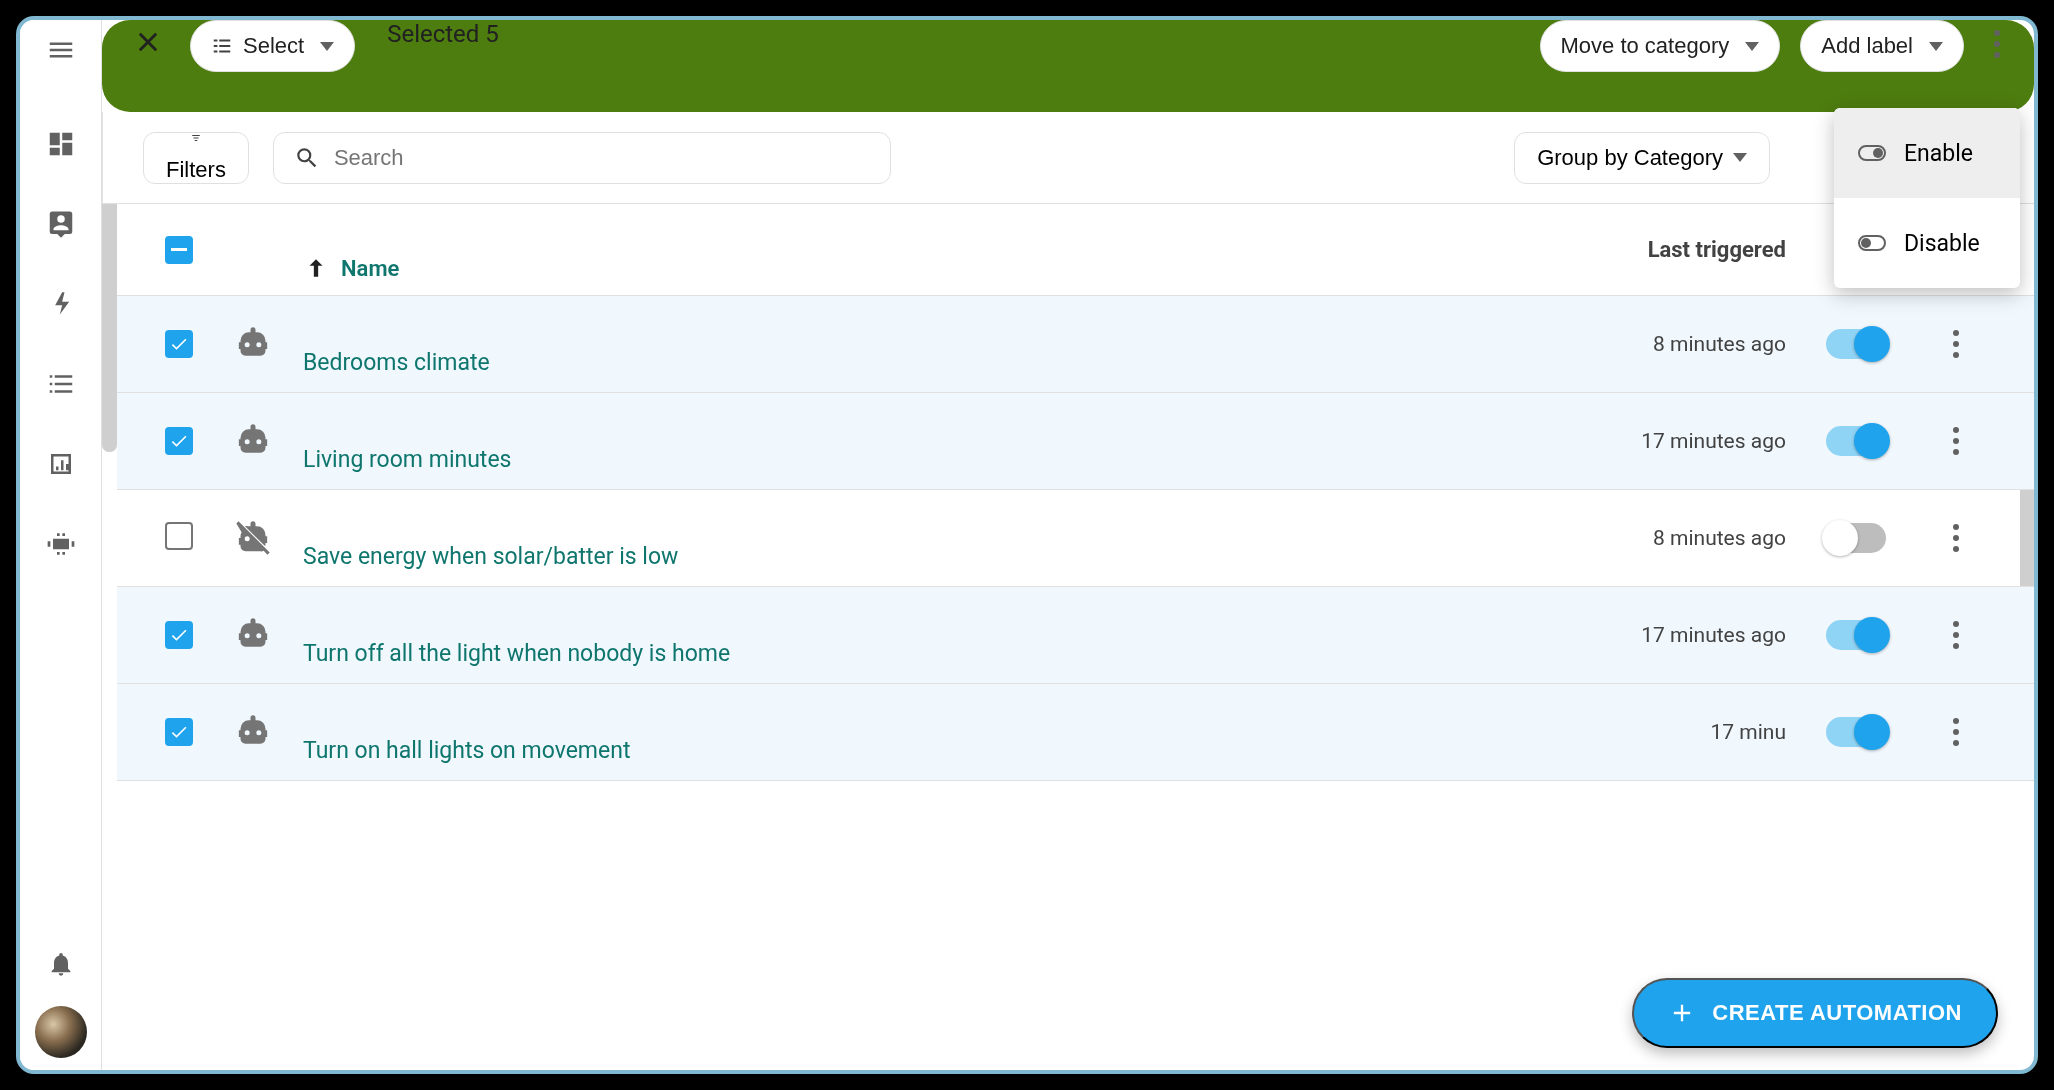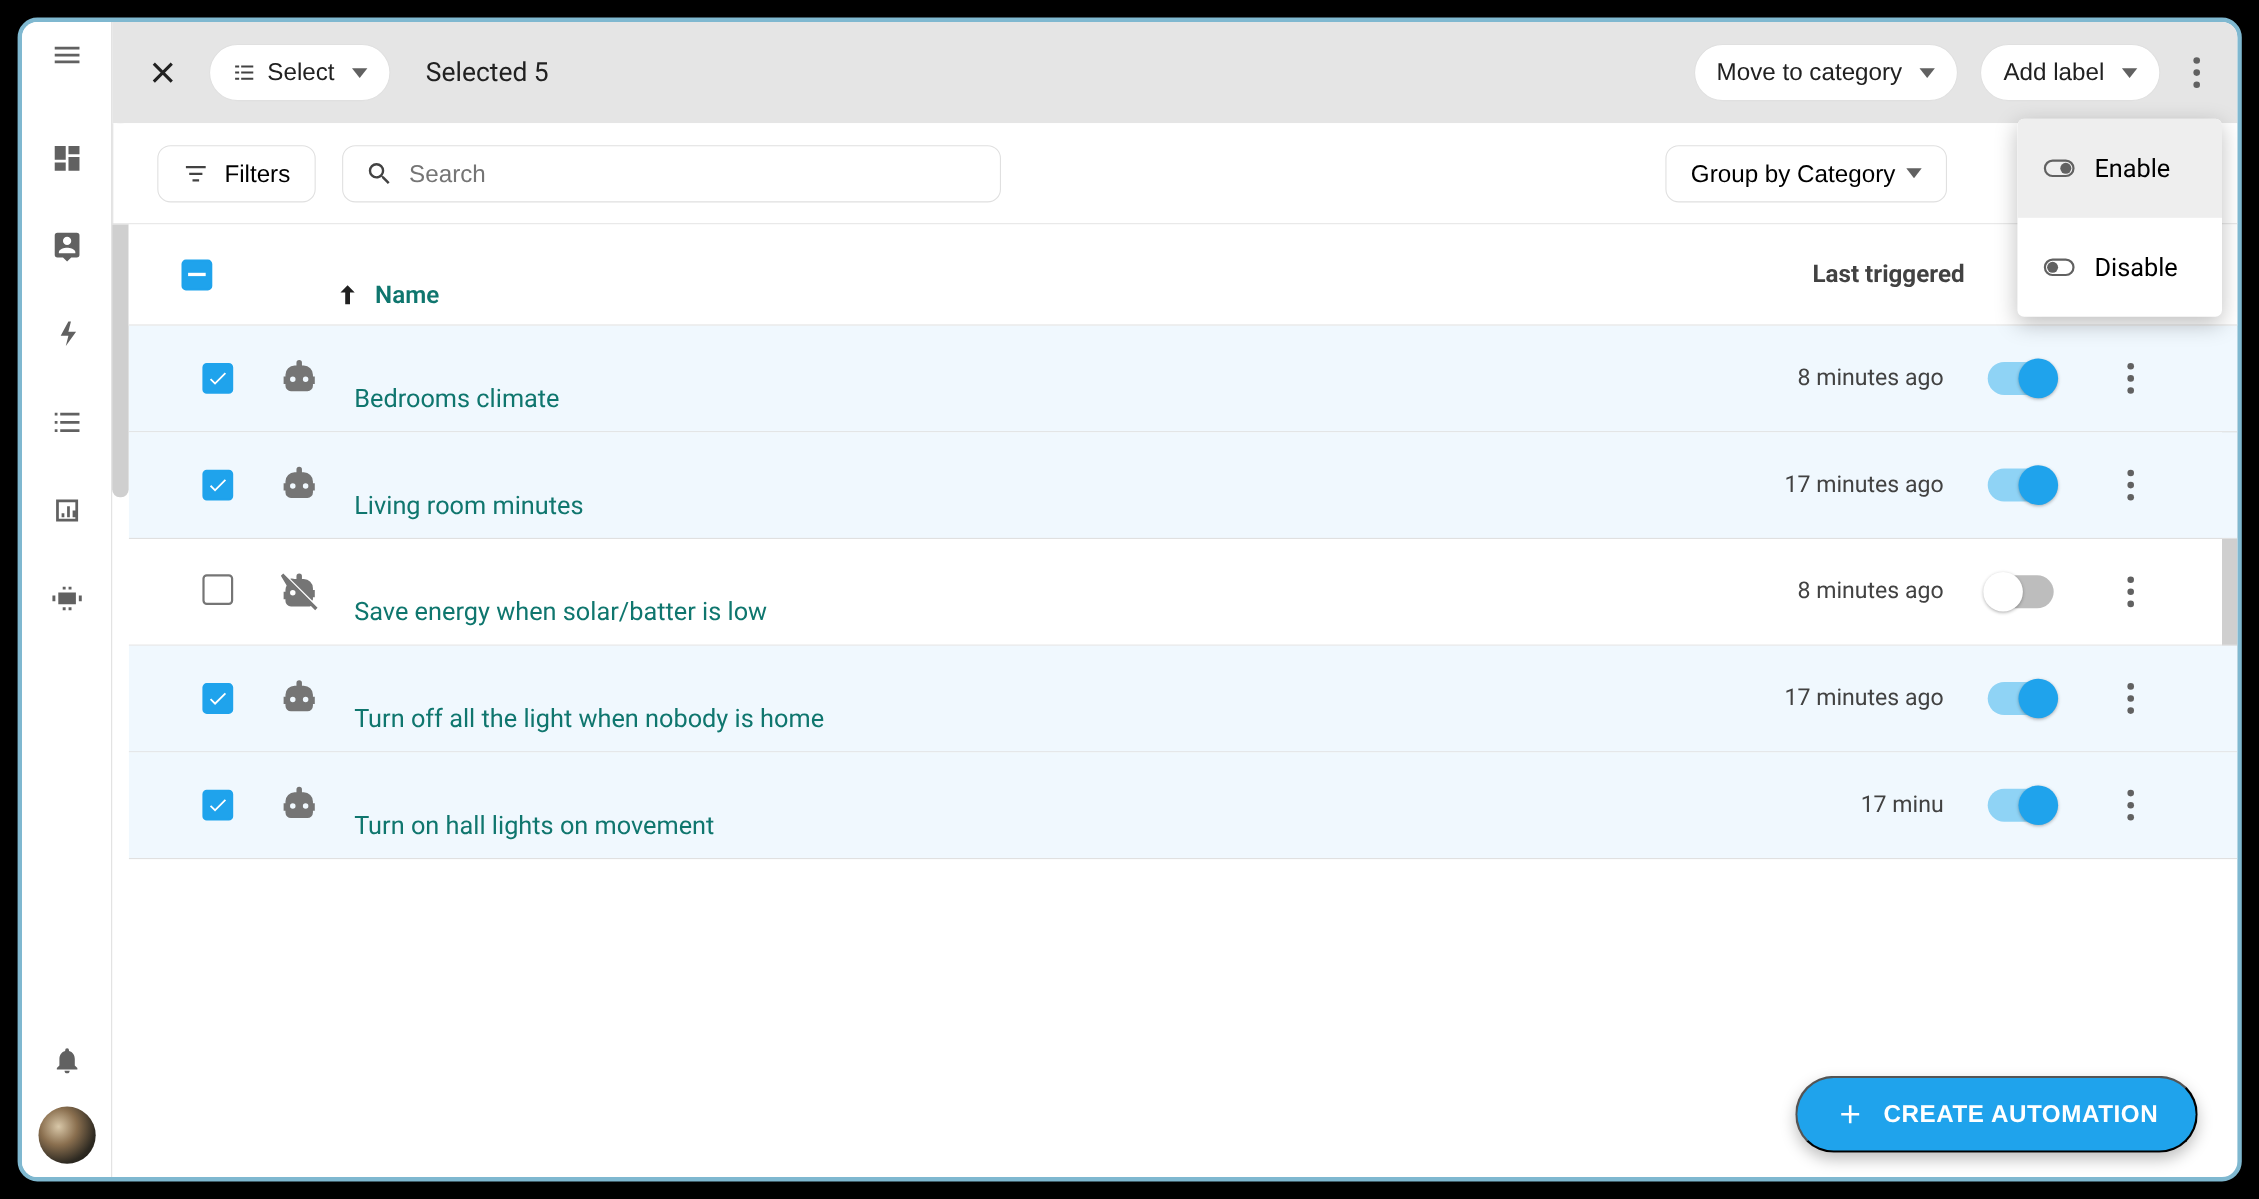--- a/index.html
+++ b/index.html
@@ -20,42 +20,42 @@
     padding-top: 12px;
   }
   .sidebar-left .hamburger { width: 36px; height: 36px; margin-bottom: 0; display:flex;align-items:center;justify-content:center; cursor:pointer; color:#616161;}
   .sidebar-icons { display:flex; flex-direction:column; gap:48px; margin-top:60px; align-items:center; }
   .sidebar-icon { width:32px; height:32px; display:flex; align-items:center; justify-content:center; color:#616161; cursor:pointer; }
   .sidebar-bottom { position:absolute; bottom:12px; left:0; right:0; display:flex; flex-direction:column; align-items:center; gap:26px; }
   .avatar { width:52px; height:52px; border-radius:50%; background: radial-gradient(circle at 35% 35%, #d8c7a8 0%, #8a6f4f 35%, #2e2a22 70%, #120f0c 100%); }
   
   .topbar {
     position:absolute; left:82px; right:0; top:0; height:92px;
-    background:#e5e5e5; display:flex; align-items:center; padding:0 24px; gap:20px;
+    background:#4d7c0f; display:flex; align-items:flex-start; padding:0 24px; gap:20px;border-radius:28px;
   }
   .icon-btn { width:44px; height:44px; border:none; background:transparent; display:flex; align-items:center; justify-content:center; cursor:pointer; color:#212121; border-radius:50%; }
   .chip-btn {
     height:52px; background:#fff; border:1px solid #e0e0e0; border-radius:26px;
     display:inline-flex; align-items:center; gap:10px; padding:0 20px; font-size:22px; color:#212121; cursor:pointer;
   }
   .chip-btn .caret { margin-left:6px; }
   .topbar .selected-text { font-size:24px; color:#212121; margin-left:12px; }
   .topbar .spacer { flex:1; }
   
   .toolbar {
     position:absolute; left:82px; right:0; top:92px; height:92px;
     border-bottom:1px solid #e0e0e0; border-left:1px solid #e0e0e0;
     display:flex; align-items:center; gap:24px; padding:0 40px;
     background:#fff;
   }
   .scrollhint { position:absolute; left:82px; top:92px; width:15px; height:340px; background:#cfcfcf; border-radius:7px; }
   .scrollhint-right { position:absolute; right:0; top:336px; width:14px; height:310px; background:#cfcfcf; border-radius:7px; }
   .filters-btn {
     height:52px; border:1px solid #e0e0e0; border-radius:12px; background:#fff;
-    display:inline-flex; align-items:center; gap:14px; padding:0 22px; font-size:22px; cursor:pointer;
+    display:inline-flex; align-items:center; gap:14px; padding:0 22px; font-size:22px; cursor:pointer;flex-direction:column;
   }
   .search-box {
     flex:1; max-width:660px; height:52px; border:1px solid #e0e0e0; border-radius:12px;
     display:flex; align-items:center; gap:14px; padding:0 20px; background:#fff;
   }
   .search-box input { border:none; outline:none; font-size:22px; flex:1; color:#000000; background:transparent; }
   .pill {
     height:52px; border:1px solid #e0e0e0; border-radius:12px; background:#fff;
     display:inline-flex; align-items:center; gap:10px; padding:0 22px; font-size:22px; cursor:pointer;
   }
@@ -67,21 +67,21 @@
   }
   .thead .col-check { width:68px; display:flex; align-items:center; }
   .thead .col-spacer { width:70px; }
   .thead .col-name { flex:1; display:flex; align-items:center; gap:12px; font-weight:600; font-size:22px; }
   .thead .col-last { width:240px; text-align:right; font-weight:700; font-size:22px; }
   .thead .col-toggle { width:140px; }
   .thead .col-menu { width:60px; }
   
   .tbody { position:absolute; left:97px; right:0; top:276px; bottom:0; overflow:hidden; }
   .row {
-    height:97px; border-bottom:1px solid #e0e0e0; display:flex; align-items:center; padding:0 67px;
+    height:97px; border-bottom:1px solid #e0e0e0; display:flex; align-items:center; padding:0 48px;
   }
   .row.selected { background:#f0f8fe; }
   .col-check { width:68px; }
   .col-icon { width:70px; display:flex; align-items:center; color:#757575; }
   .col-name { flex:1; font-size:23px; color:#0f766e;margin-top:37px; }
   .col-last { width:240px; text-align:right; font-size:21px; color:#424242; }
   .col-toggle { width:140px; display:flex; justify-content:center; }
   .col-menu { width:60px; display:flex; justify-content:center; }
   .checkbox {
     width:28px; height:28px; border:2.5px solid #757575; border-radius:4px; background:#fff; display:inline-flex; align-items:center; justify-content:center; cursor:pointer;

